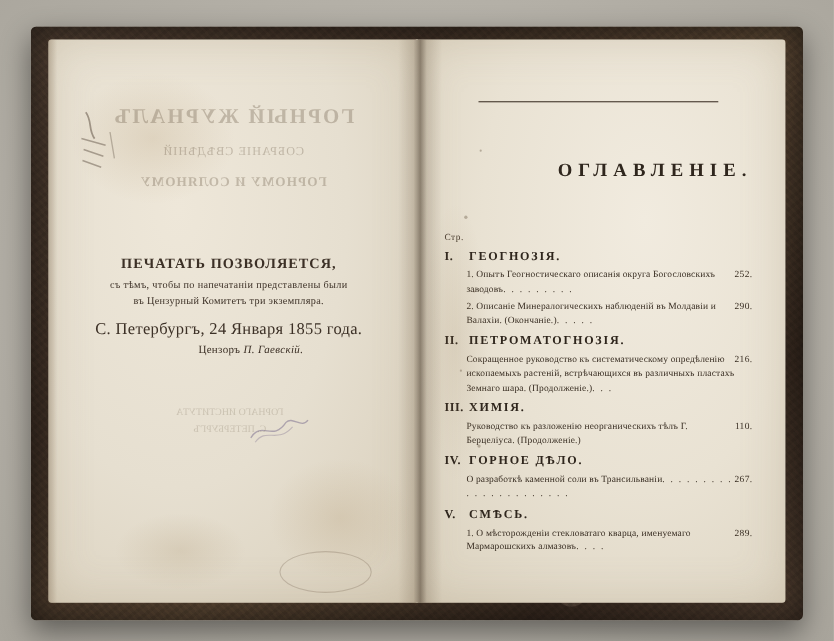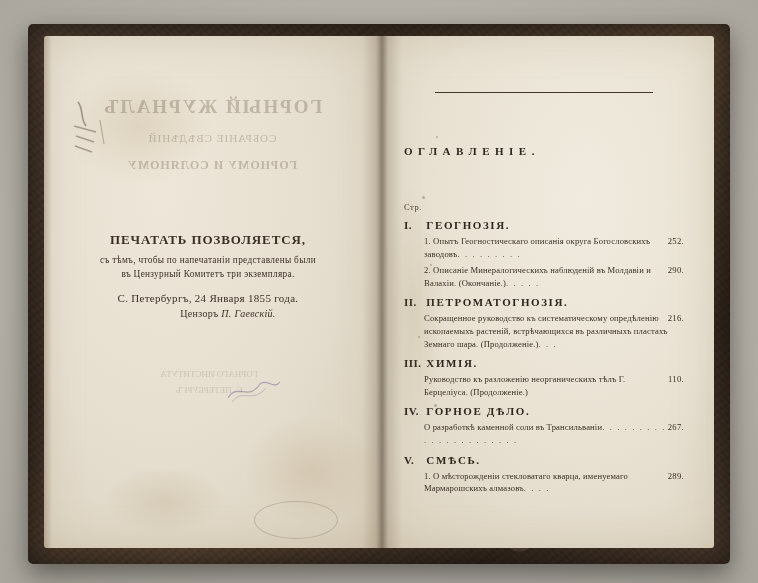--- a/index.html
+++ b/index.html
@@ -164,21 +164,21 @@
     letter-spacing: 0.9px;
     margin-bottom: 5px;
   }
   .imprint .line2,
   .imprint .line3 {
     font-size: 9.3px;
     letter-spacing: 0.3px;
     line-height: 14px;
   }
   .imprint .line4 {
-    font-size: 11px;
+    font-size: 15px;
     letter-spacing: 0.3px;
     margin-top: 11px;
   }
   .imprint .line5 {
     font-size: 10px;
     letter-spacing: 0.3px;
     margin-top: 4px;
     padding-left: 40px;
   }
   .imprint .line5 i { font-style: italic; }
@@ -221,22 +221,22 @@
     width: 280px;
     color: #33291f;
   }
   .rule {
     width: 218px;
     margin: 0 auto;
     border-top: 1.6px solid #43372c;
   }
   .toc-title {
     margin-top: 52px;
-    text-align: left;
-    font-size: 11px;
+    text-align: right;
+    font-size: 17px;
     letter-spacing: 5.5px;
     font-weight: bold;
     color: #2f261d;
   }
 
   .stp {
     margin-top: 45px;
     text-align: left;
     padding-right: 6px;
     font-size: 8.5px;

